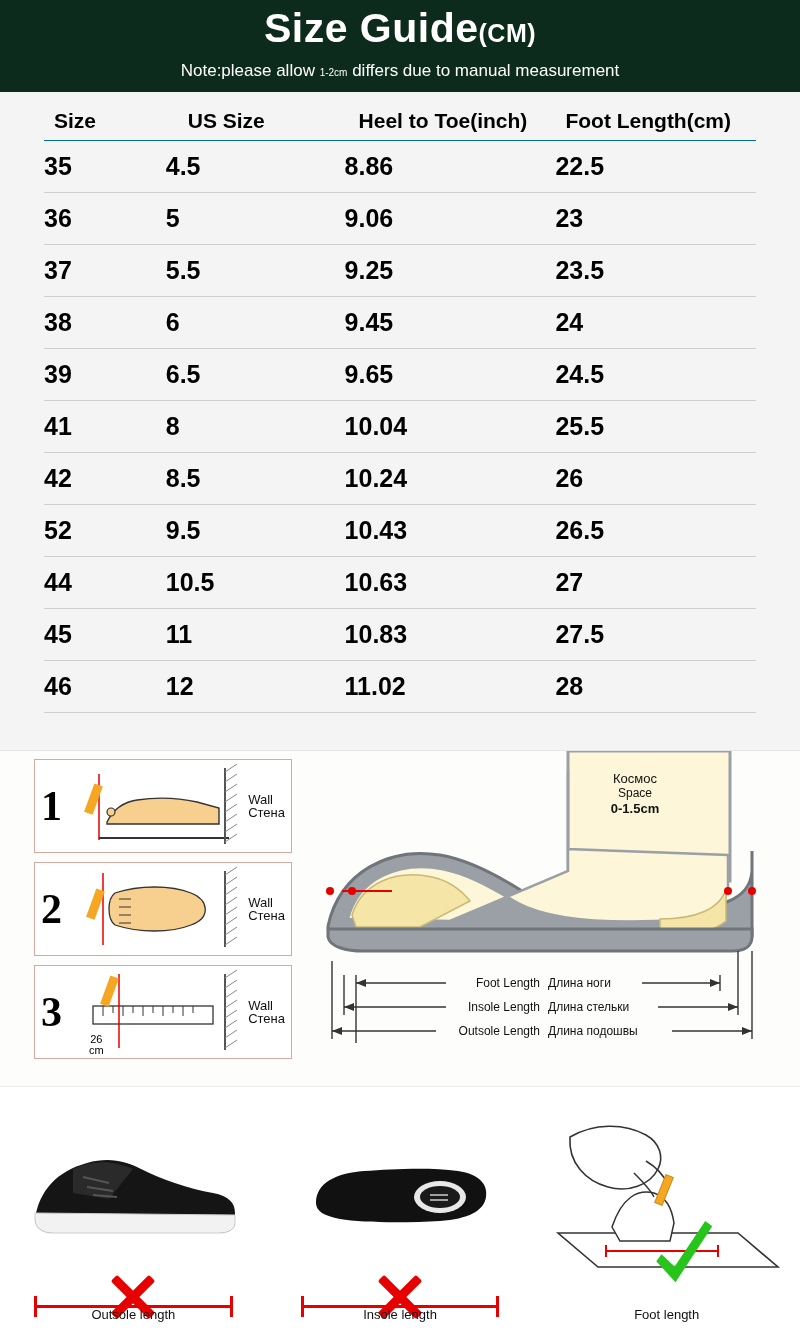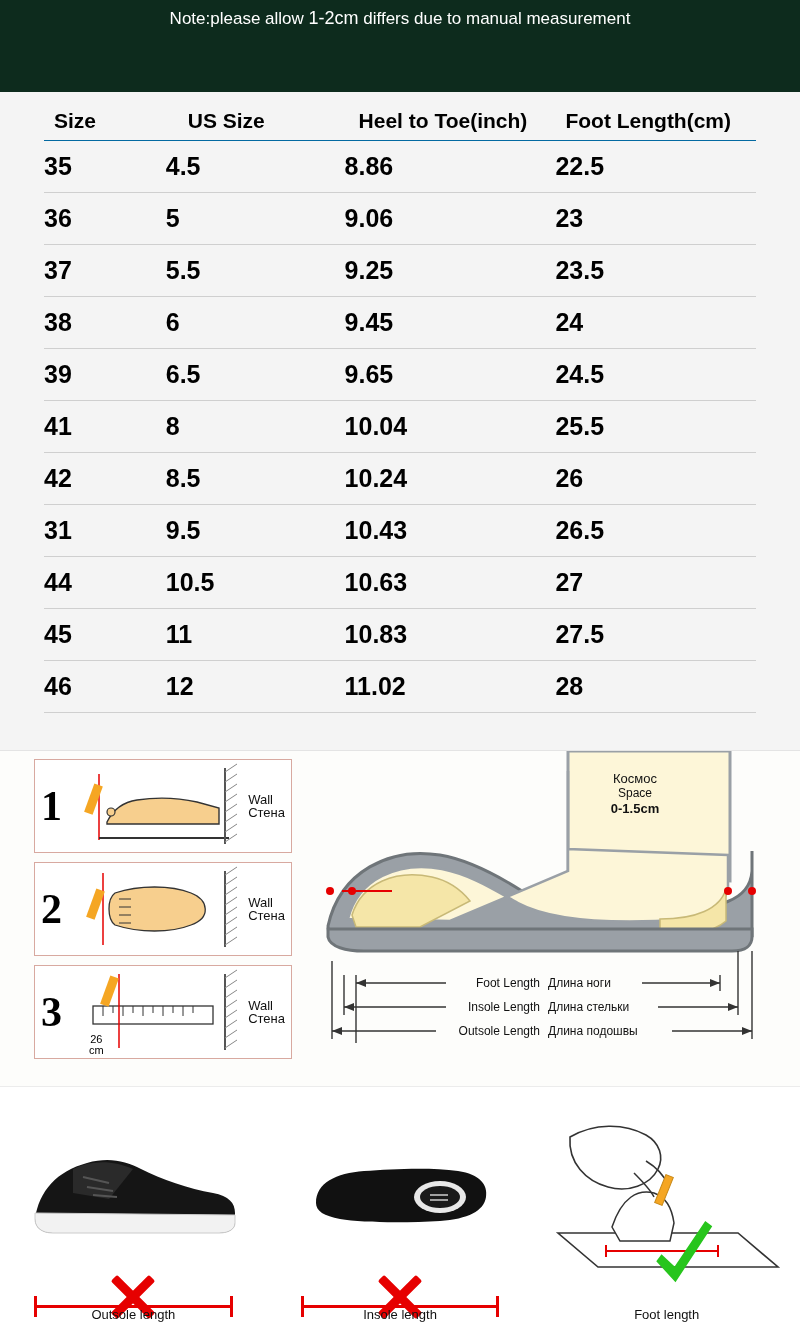--- a/index.html
+++ b/index.html
@@ -27,21 +27,21 @@
     letter-spacing:0.5px;
     line-height:48px;
   }
   .header h1 .unit{font-size:25px;vertical-align:baseline;}
   .header .note{
     font-size:17px;
     line-height:22px;
     margin-top:3px;
     font-weight:normal;
   }
-  .header .note .small{font-size:18px;}
+  .header .note .small{font-size:10px;}
 
   
   .table-wrap{
     background:#f4f4f4;
     padding:16px 44px 8px 44px;
     box-sizing:border-box;
     height:658px;
   }
   table.size-table{
     width:100%;
@@ -150,20 +150,23 @@
   .tick{
     position:absolute;left:48%;bottom:18px;width:70px;height:86px;
   }
 </style>
 </head>
 <body>
 
 <div class="page">
 
   <div class="header">
+    <h1>
+      <span>Size Guide</span><span class="unit">(CM)</span>
+    </h1>
     <div class="note">
       <span>Note:please allow </span><span class="small">1-2cm</span><span> differs due to manual measurement</span>
     </div>
   </div>
 
   <div class="table-wrap">
     <table class="size-table">
       <thead>
         <tr>
           <th class="col-size">Size</th>
@@ -209,21 +212,21 @@
             <td class="c3">10.04</td>
             <td class="c4">25.5</td>
           </tr>
         <tr>
             <td class="c1">42</td>
             <td class="c2">8.5</td>
             <td class="c3">10.24</td>
             <td class="c4">26</td>
           </tr>
         <tr>
-            <td class="c1">31</td>
+            <td class="c1">52</td>
             <td class="c2">9.5</td>
             <td class="c3">10.43</td>
             <td class="c4">26.5</td>
           </tr>
         <tr>
             <td class="c1">44</td>
             <td class="c2">10.5</td>
             <td class="c3">10.63</td>
             <td class="c4">27</td>
           </tr>

